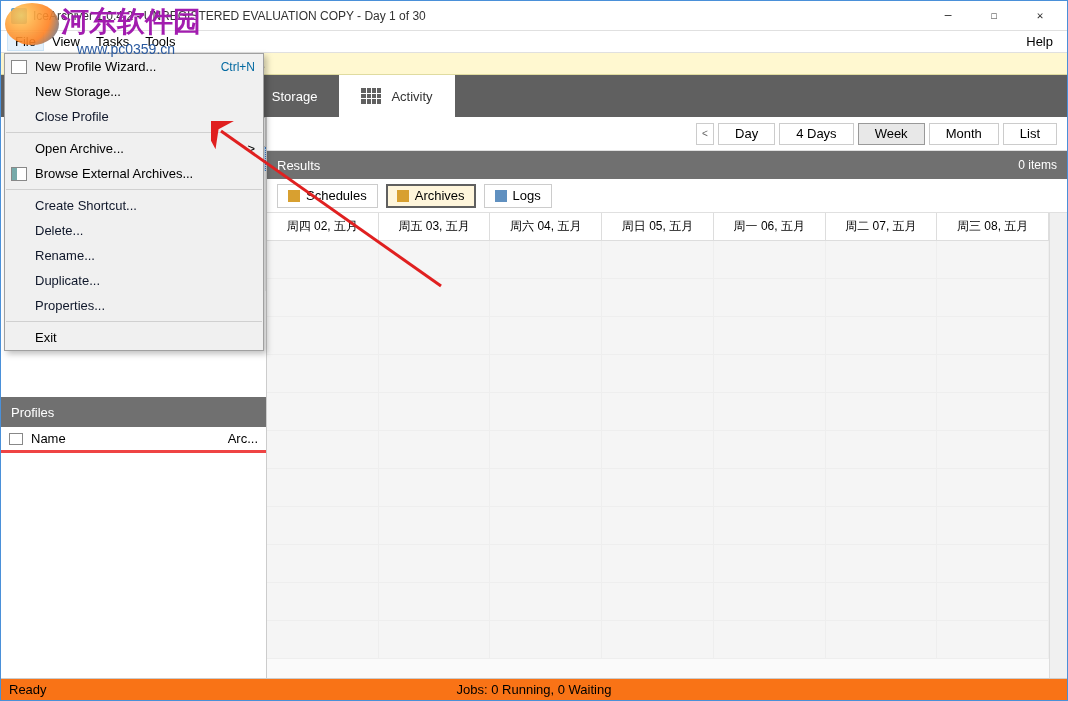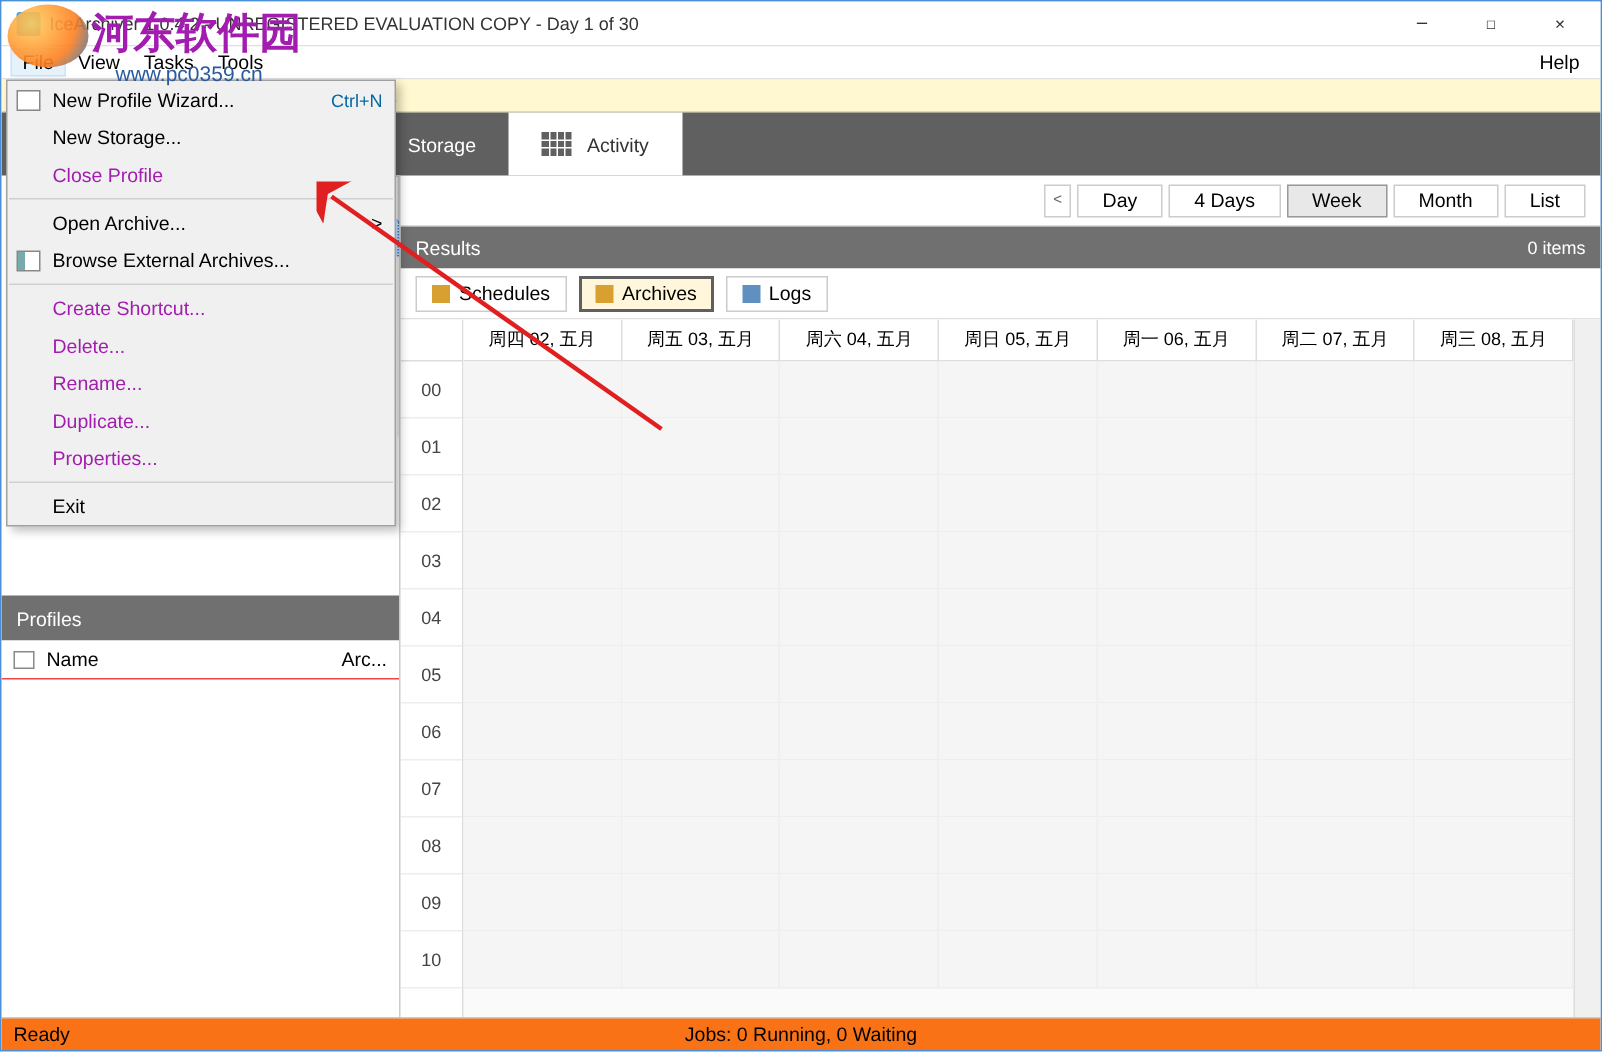--- a/index.html
+++ b/index.html
@@ -34,39 +34,39 @@
 
 
 .content { display: flex; height: calc(100% - 30px - 22px - 22px - 42px - 22px); }
 
 
 .left-col { width: 266px; display: flex; flex-direction: column; border-right: 1px solid #ccc; position: relative; }
 
 
 .dropdown { position: absolute; top: 52px; left: 3px; width: 260px; background: #f0f0f0; border: 1px solid #a0a0a0; box-shadow: 3px 3px 6px rgba(0,0,0,0.25); z-index: 100; }
 .dropdown .row { display: flex; align-items: center; height: 25px; padding: 0 8px 0 30px; cursor: pointer; position: relative; }
-.dropdown .row.disabled { color: #a21caf; cursor: default; }
+.dropdown .row.disabled { color: #0f172a; cursor: default; }
 .dropdown .row .shortcut { margin-left: auto; color: #0369a1; font-size: 12px; }
 .dropdown .row .arrow { margin-left: auto; }
 .dropdown .sep { height: 1px; background: #d0d0d0; margin: 3px 1px; }
 .dropdown .row .dd-icon { position: absolute; left: 6px; width: 16px; height: 14px; }
 .dd-new { background: linear-gradient(#fff,#fff); border: 1px solid #888; }
 .dd-browse { background: linear-gradient(90deg,#7aa 33%,#fff 33%); border: 1px solid #888; }
 
 
 .cal-sliver { position: absolute; top: 0; right: 0; width: 44px; }
 .cal-head { height: 30px; background: #fff; border: 1px solid #ccc; border-left: none; display: flex; align-items: center; justify-content: center; font-size: 12px; }
 .cal-cell { height: 24px; display: flex; align-items: center; justify-content: center; font-size: 12px; border-right: 1px solid #eee; }
 .cal-cell.sel { background: #d0e7ff; border: 1px dotted #3a7ac8; }
 .cal-cell.dim { color: #aaa; }
 
 
 .profiles-panel { margin-top: 280px; flex: 1; }
 .profiles-head { height: 30px; background: #707070; color: #fff; display: flex; align-items: center; padding: 0 10px; }
-.profiles-cols { height: 26px; display: flex; align-items: center; border-bottom: 1px solid #ef4444; padding: 0 8px; background: #fff; }
+.profiles-cols { height: 26px; display: flex; align-items: center; border-bottom: 3px solid #ef4444; padding: 0 8px; background: #fff; }
 .profiles-cols .pc-icon { width: 14px; height: 12px; border: 1px solid #888; margin-right: 8px; }
 .profiles-cols .col-name { flex: 1; }
 .profiles-cols .col-arc { width: 40px; text-align: right; }
 
 
 .right-col { flex: 1; display: flex; flex-direction: column; }
 
 
 .range-bar { height: 34px; display: flex; align-items: center; justify-content: flex-end; gap: 4px; padding: 0 10px; border-bottom: 1px solid #e0e0e0; }
 .range-bar .nav-btn { width: 18px; height: 22px; border: 1px solid #ccc; background: #fff; display: flex; align-items: center; justify-content: center; cursor: pointer; font-size: 10px; color: #666; }
@@ -267,34 +267,20 @@
         <div class="fb-icon fb-arch"></div>
         <span>Archives</span>
       </div>
       <div class="filter-btn">
         <div class="fb-icon fb-logs"></div>
         <span>Logs</span>
       </div>
     </div>
 
     <div class="sched-wrap">
-      <div class="time-col">
-        <div class="time-head"></div>
-        <div class="time-cell">00</div>
-        <div class="time-cell">01</div>
-        <div class="time-cell">02</div>
-        <div class="time-cell">03</div>
-        <div class="time-cell">04</div>
-        <div class="time-cell">05</div>
-        <div class="time-cell">06</div>
-        <div class="time-cell">07</div>
-        <div class="time-cell">08</div>
-        <div class="time-cell">09</div>
-        <div class="time-cell">10</div>
-      </div>
       <div class="grid-main">
         <div class="day-headers">
           <div class="day-head">周四 02, 五月</div>
           <div class="day-head">周五 03, 五月</div>
           <div class="day-head">周六 04, 五月</div>
           <div class="day-head">周日 05, 五月</div>
           <div class="day-head">周一 06, 五月</div>
           <div class="day-head">周二 07, 五月</div>
           <div class="day-head">周三 08, 五月</div>
         </div>

